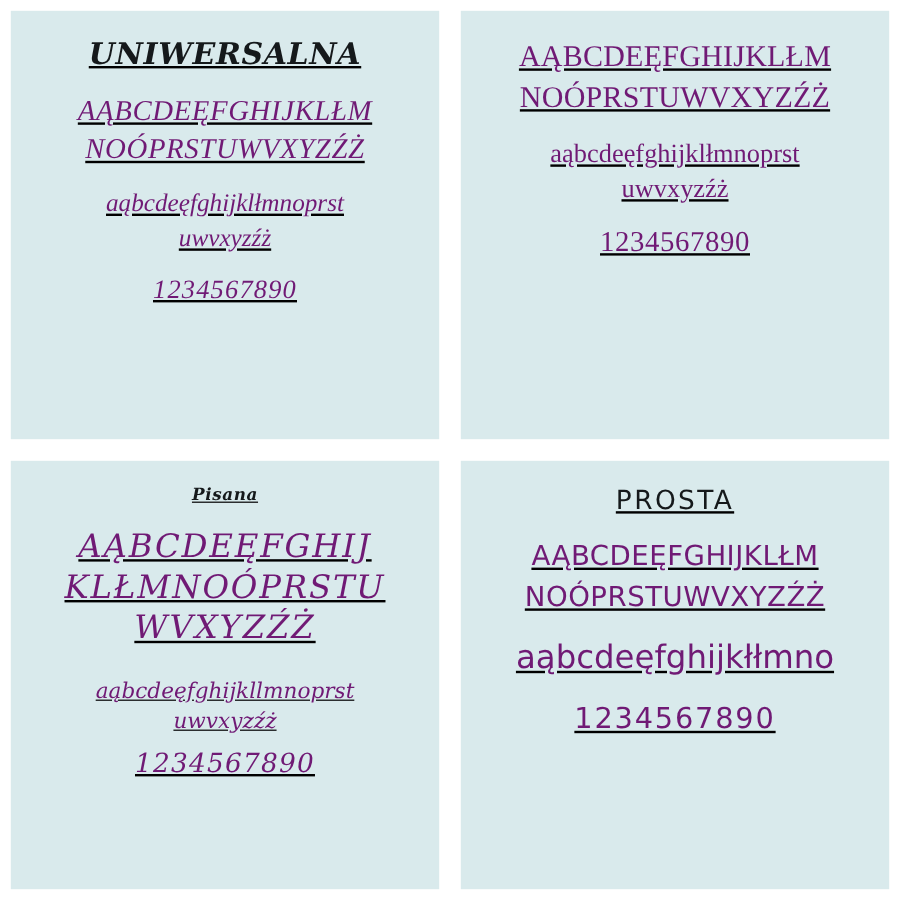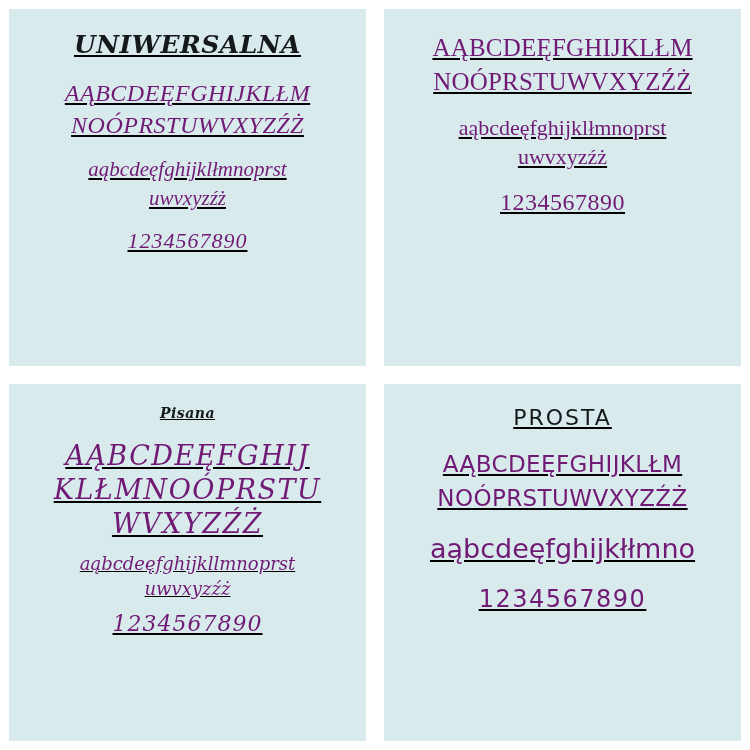--- a/index.html
+++ b/index.html
@@ -99,21 +99,21 @@
     font-family: "DejaVu Serif", serif;
     font-style: italic;
   }
   .p-pisana .uppercase-block {
     font-size: 27px;
     letter-spacing: 1.5px;
     line-height: 1.25;
     margin-bottom: 10px;
     text-align: center;
   }
-  .p-pisana .lowercase-block { font-size: 18px; line-height: 1.4; margin-bottom: 8px; }
+  .p-pisana .lowercase-block { font-size: 18px; line-height: 1.4; margin-bottom: 8px; margin-top: 13px; }
   .p-pisana .digits-block { font-size: 22px; letter-spacing: 1px; }
 
   
   .p-prosta .title {
     font-family: "DejaVu Sans", sans-serif;
     font-weight: normal;
     font-size: 22px;
     letter-spacing: 2px;
   }
   .p-prosta .block {

